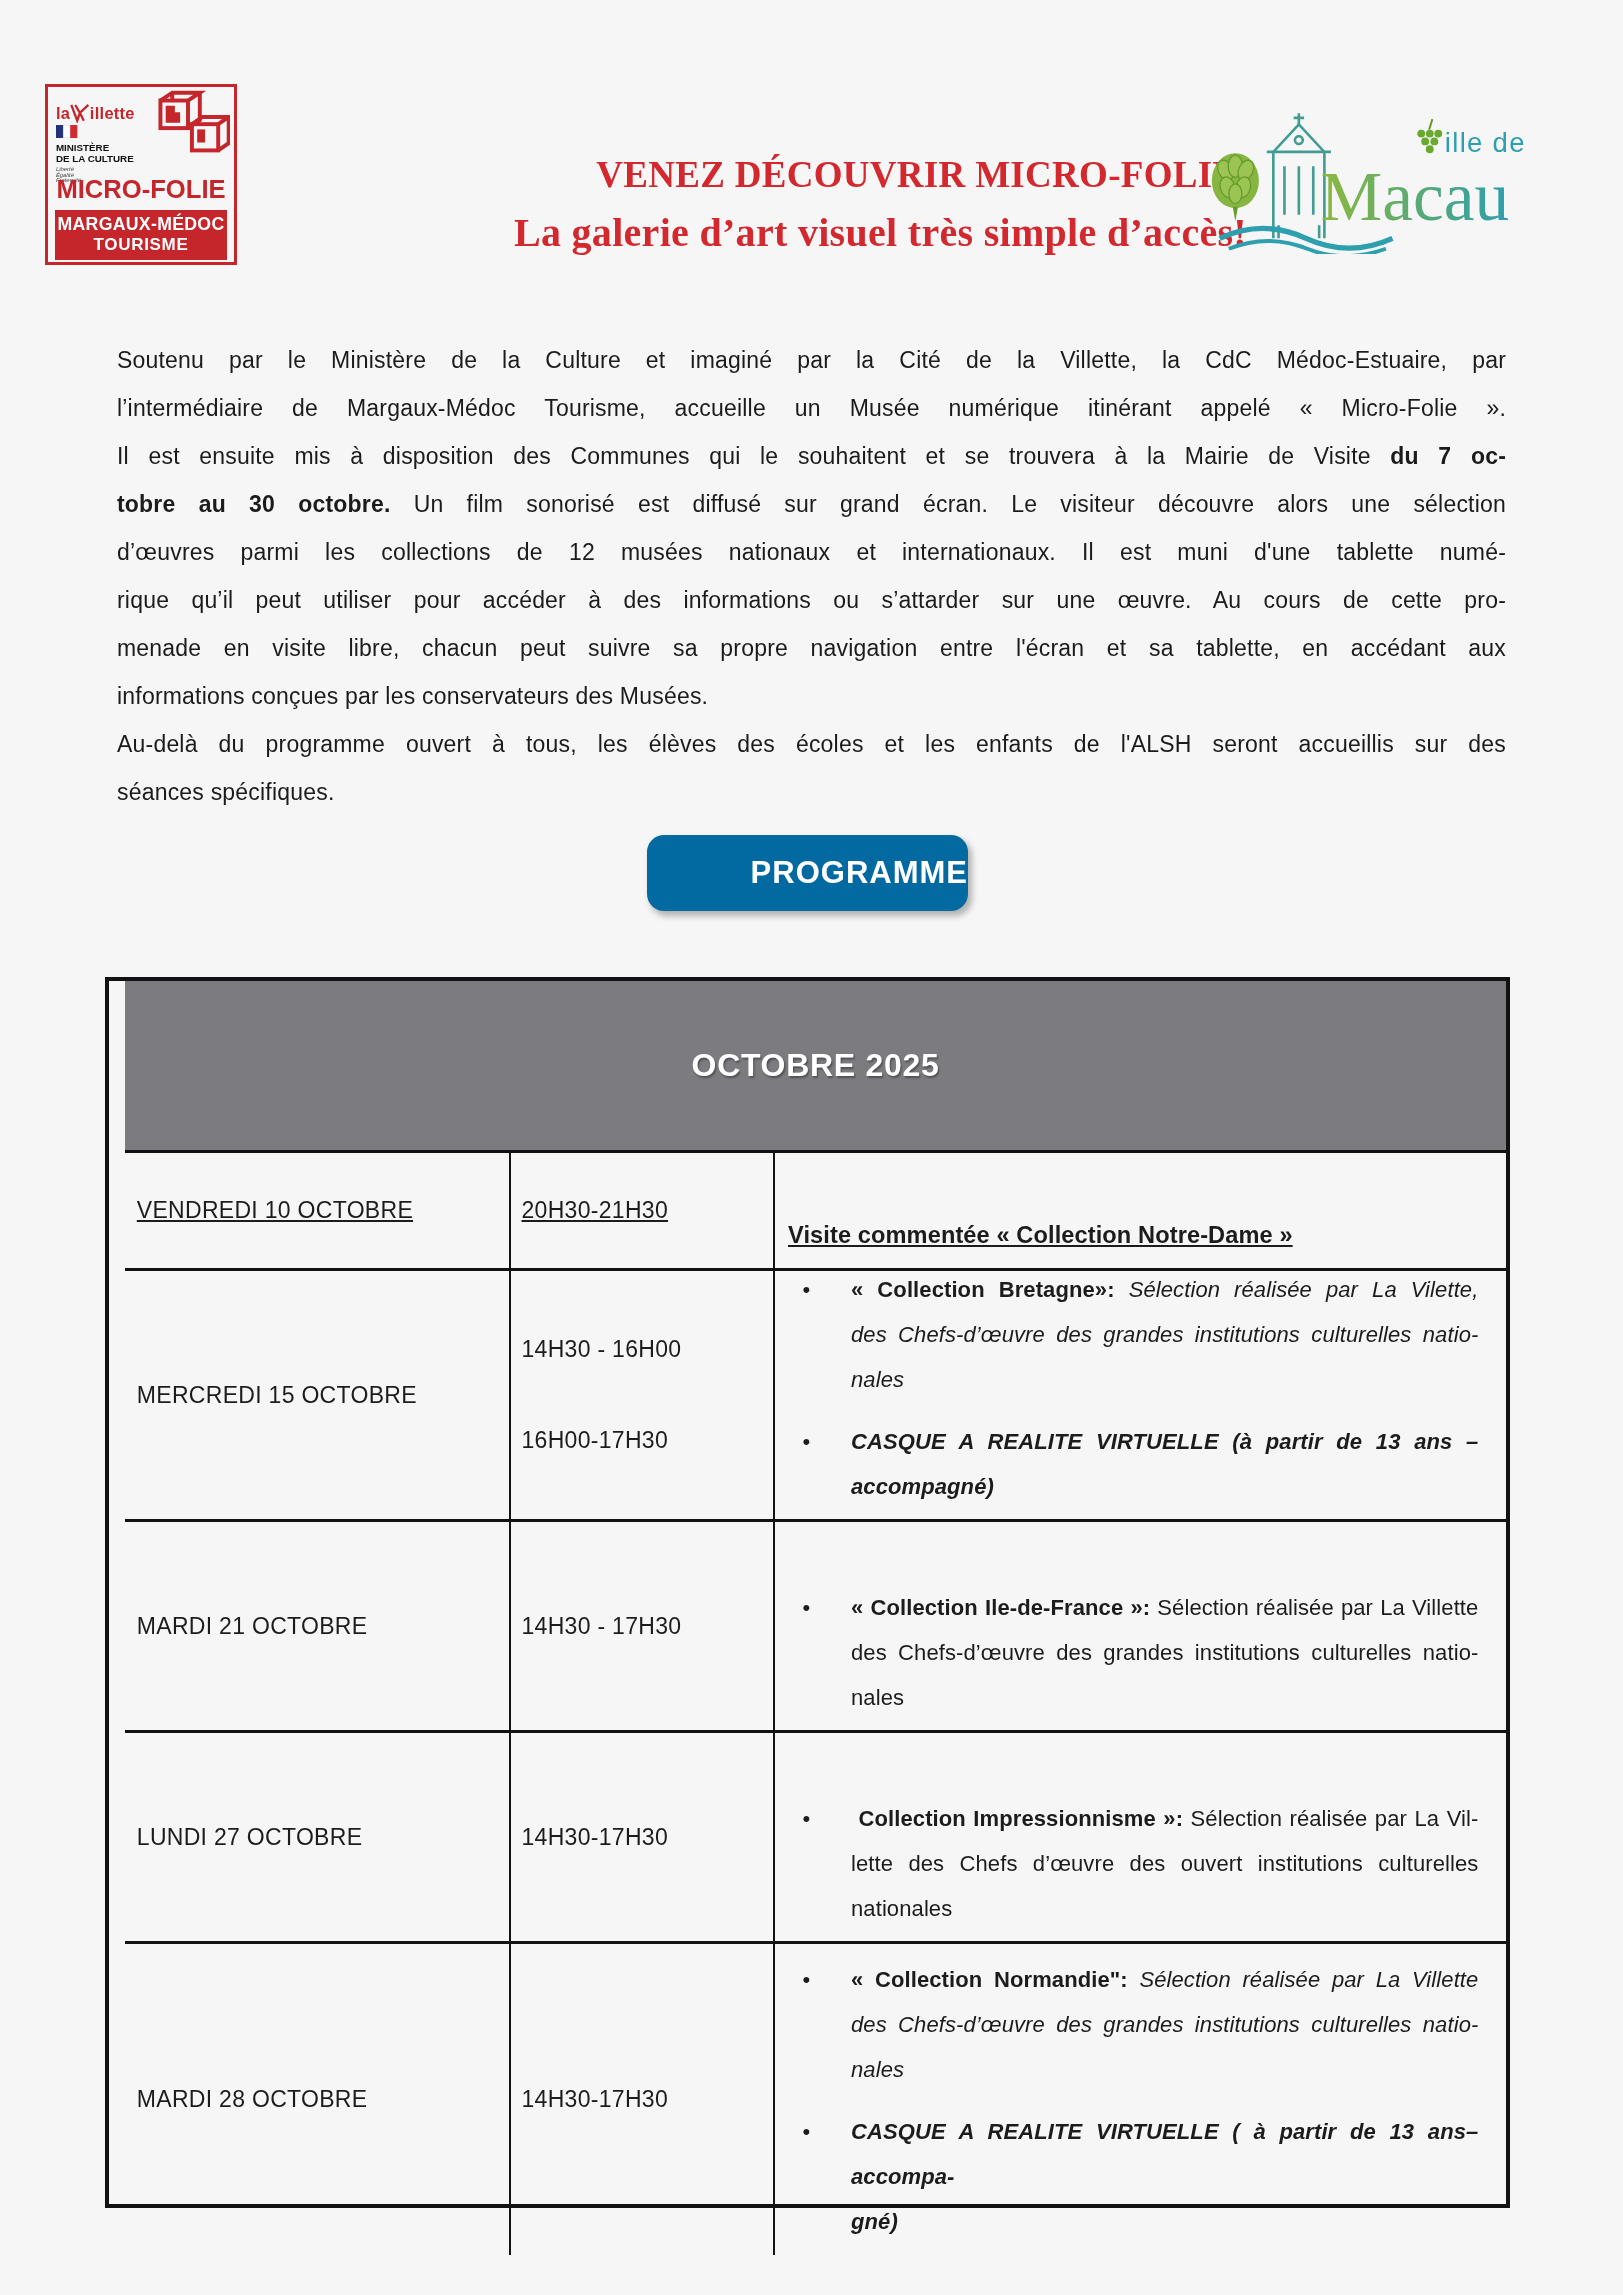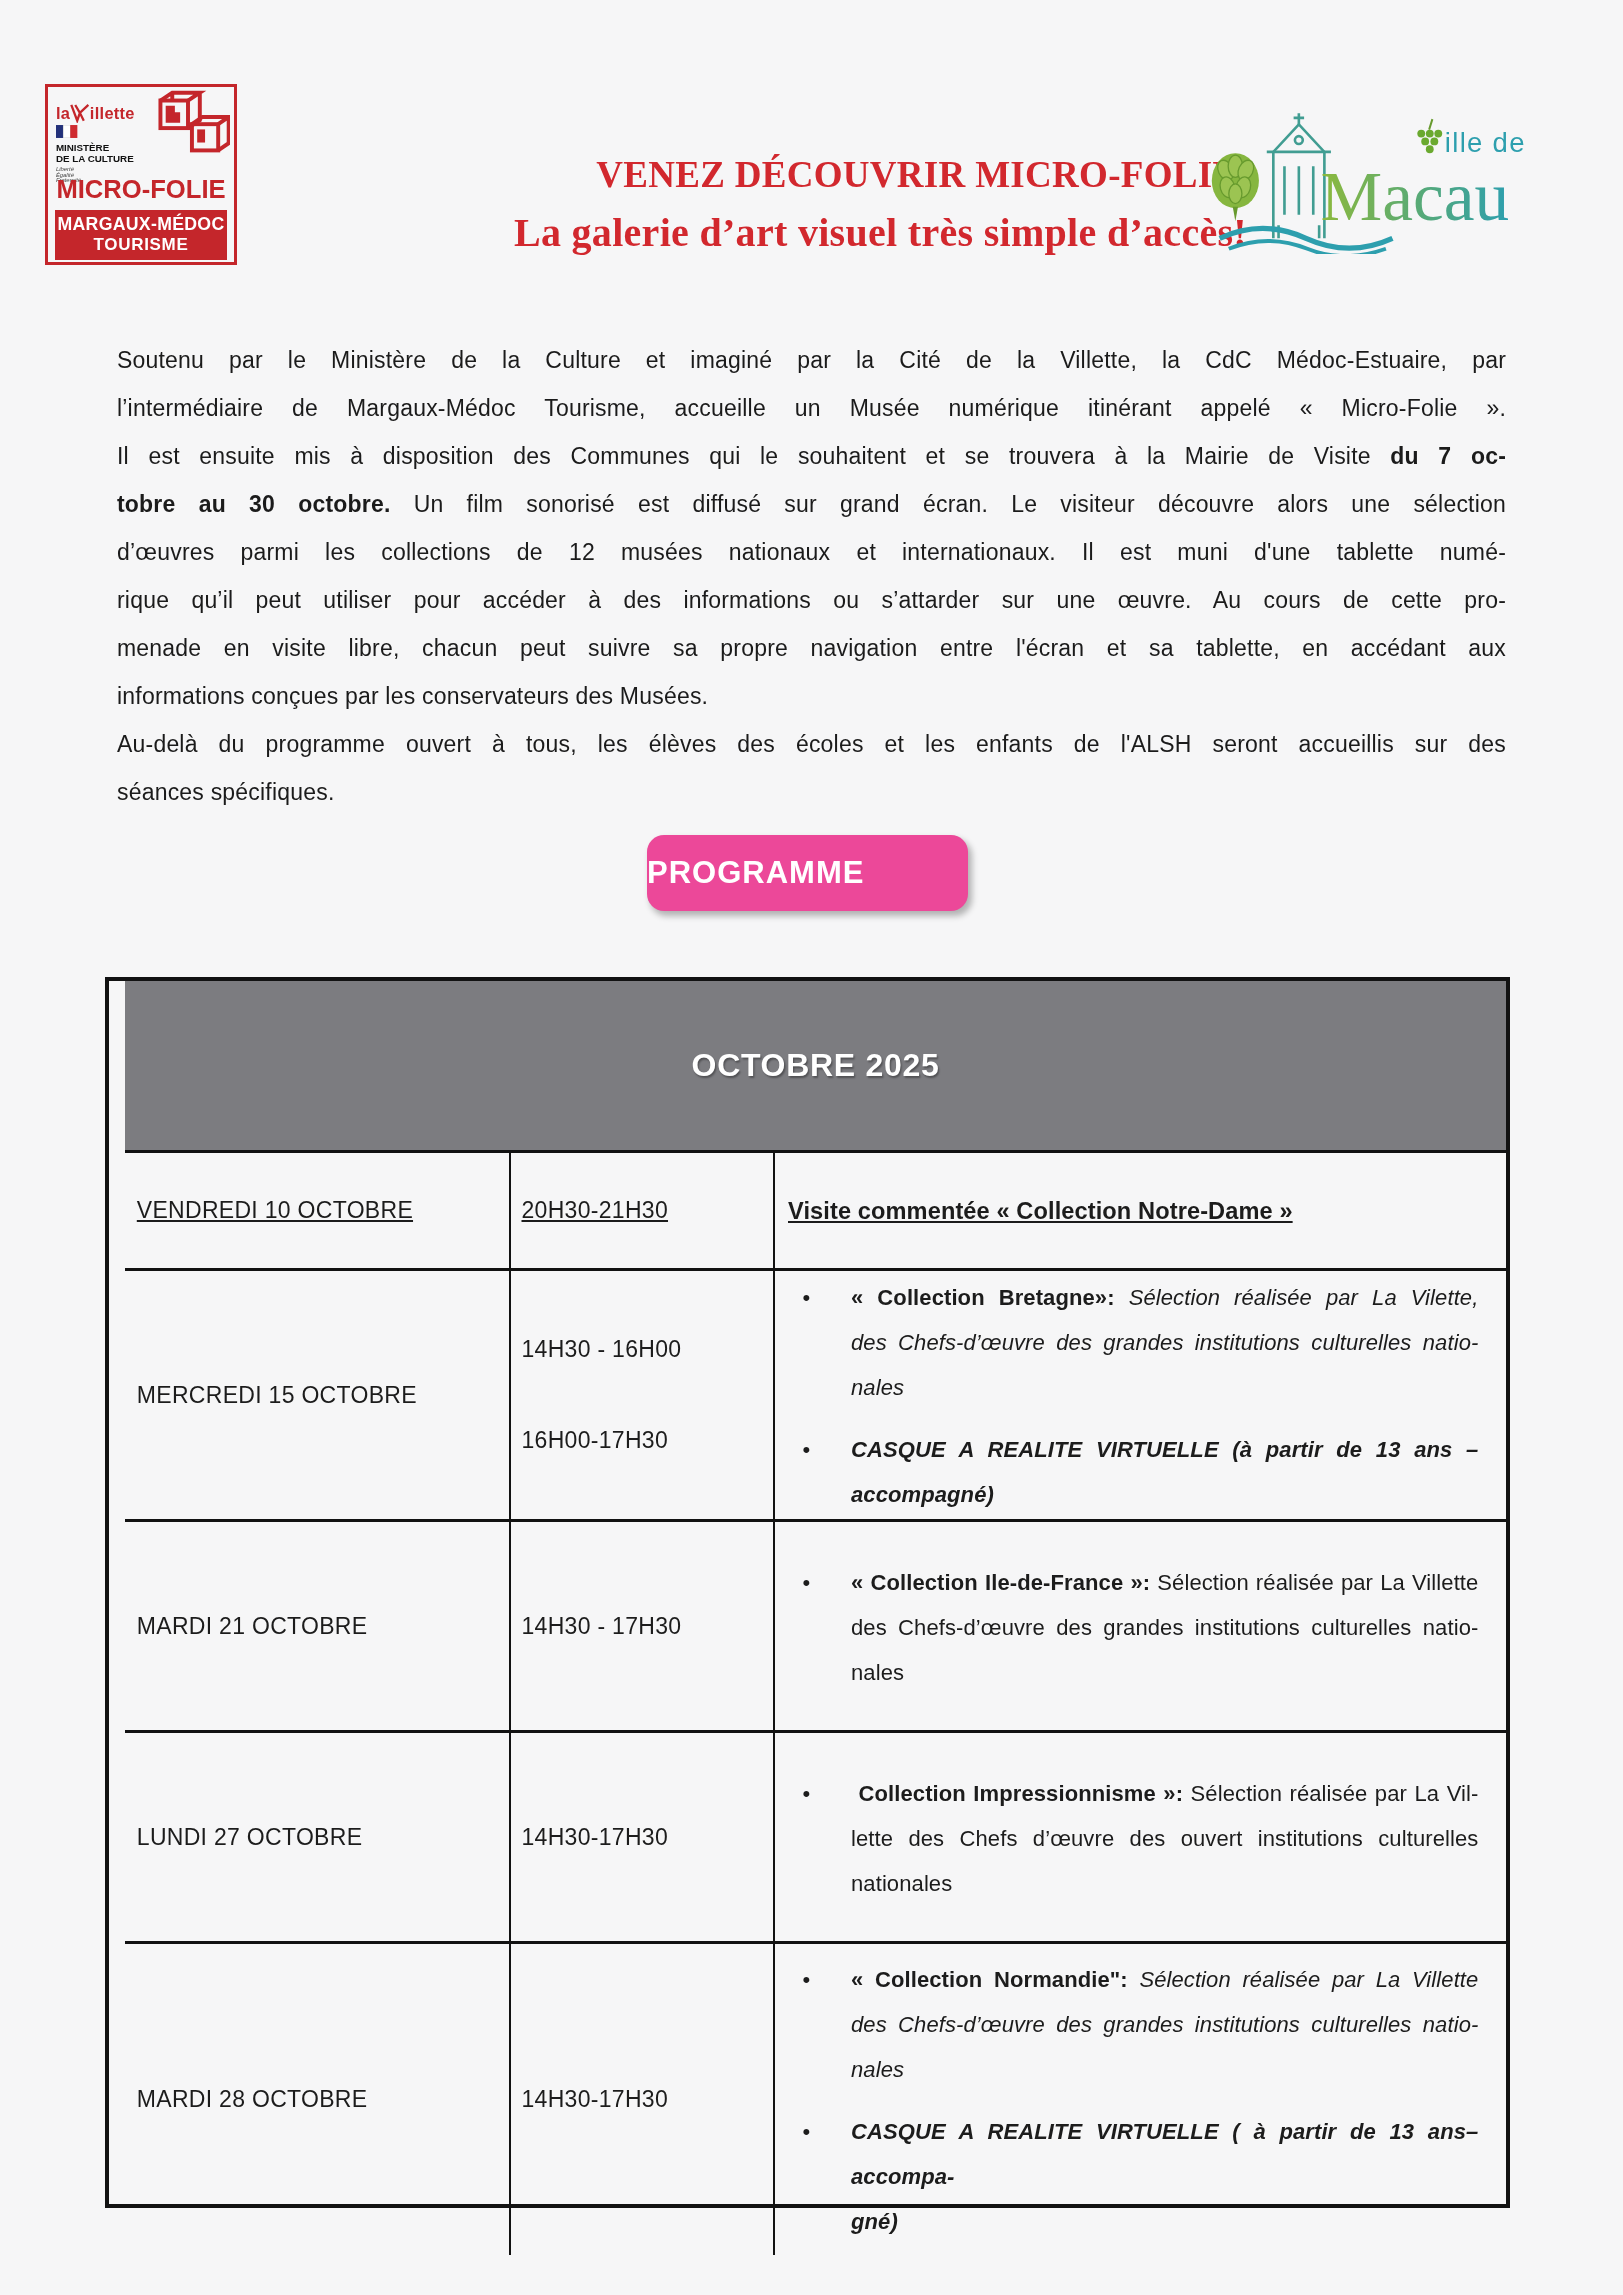--- a/index.html
+++ b/index.html
@@ -35,39 +35,39 @@
 
   
   .macau{position:absolute;left:1189px;top:110px;}
 
   
   .intro{position:absolute;left:117px;top:336px;width:1389px;
     font-size:23px;line-height:48px;letter-spacing:0.2px;color:#1b1b1b;}
 
   
   .prog-btn{position:absolute;left:647px;top:835px;width:321px;height:76px;
-    background:#ec4899;border-radius:17px;display:flex;align-items:center;justify-content:flex-start;
+    background:#0369a1;border-radius:17px;display:flex;align-items:center;justify-content:flex-end;
     color:#ffffff;font-size:31px;font-weight:bold;letter-spacing:1px;
     box-shadow:3.9px 4.6px 6.6px rgba(0,0,0,0.28);}
 
   
   .cal{position:absolute;left:105px;top:977px;width:1405px;height:1231px;
     border:4.6px solid #121212;box-sizing:border-box;display:flex;flex-direction:column;padding-left:16px;}
   .cal-header{flex:0 0 169px;background:#7c7c80;border-bottom:3.9px solid #121212;
     display:flex;align-items:center;justify-content:center;color:#fff;
     font-size:32px;font-weight:bold;letter-spacing:0.7px;
     text-shadow:1.3px 2px 2px rgba(0,0,0,0.35);}
   .rows{display:flex;flex-direction:column;flex:1;}
   .row{display:grid;grid-template-columns:386px 264px 1fr;border-bottom:3.3px solid #121212;box-sizing:border-box;}
   .row:last-child{border-bottom:none;flex:1;}
   .cell{border-right:2.6px solid #121212;box-sizing:border-box;overflow:hidden;}
   .cell.day{display:flex;align-items:center;padding-left:11.8px;font-size:23px;letter-spacing:0.3px;}
   .cell.time{display:flex;flex-direction:column;justify-content:center;padding-left:10.5px;font-size:23px;letter-spacing:0.3px;}
   .cell.time.multi{justify-content:space-evenly;}
-  .cell.desc{border-right:none;display:flex;flex-direction:column;justify-content:center;
+  .cell.desc{border-right:none;display:flex;flex-direction:column;justify-content:flex-end;
     gap:17px;padding:13px 27.6px 10.5px 13px;}
   .item{display:flex;align-items:flex-start;}
   .bullet{flex:0 0 63px;padding-left:14.4px;font-size:22px;line-height:45px;box-sizing:border-box;}
   .itext{flex:1;font-size:22px;line-height:45px;letter-spacing:0.1px;}
   .row1-text .itext{font-size:23.6px;}
 </style>
 </head>
 <body>
 
 <div class="page">

